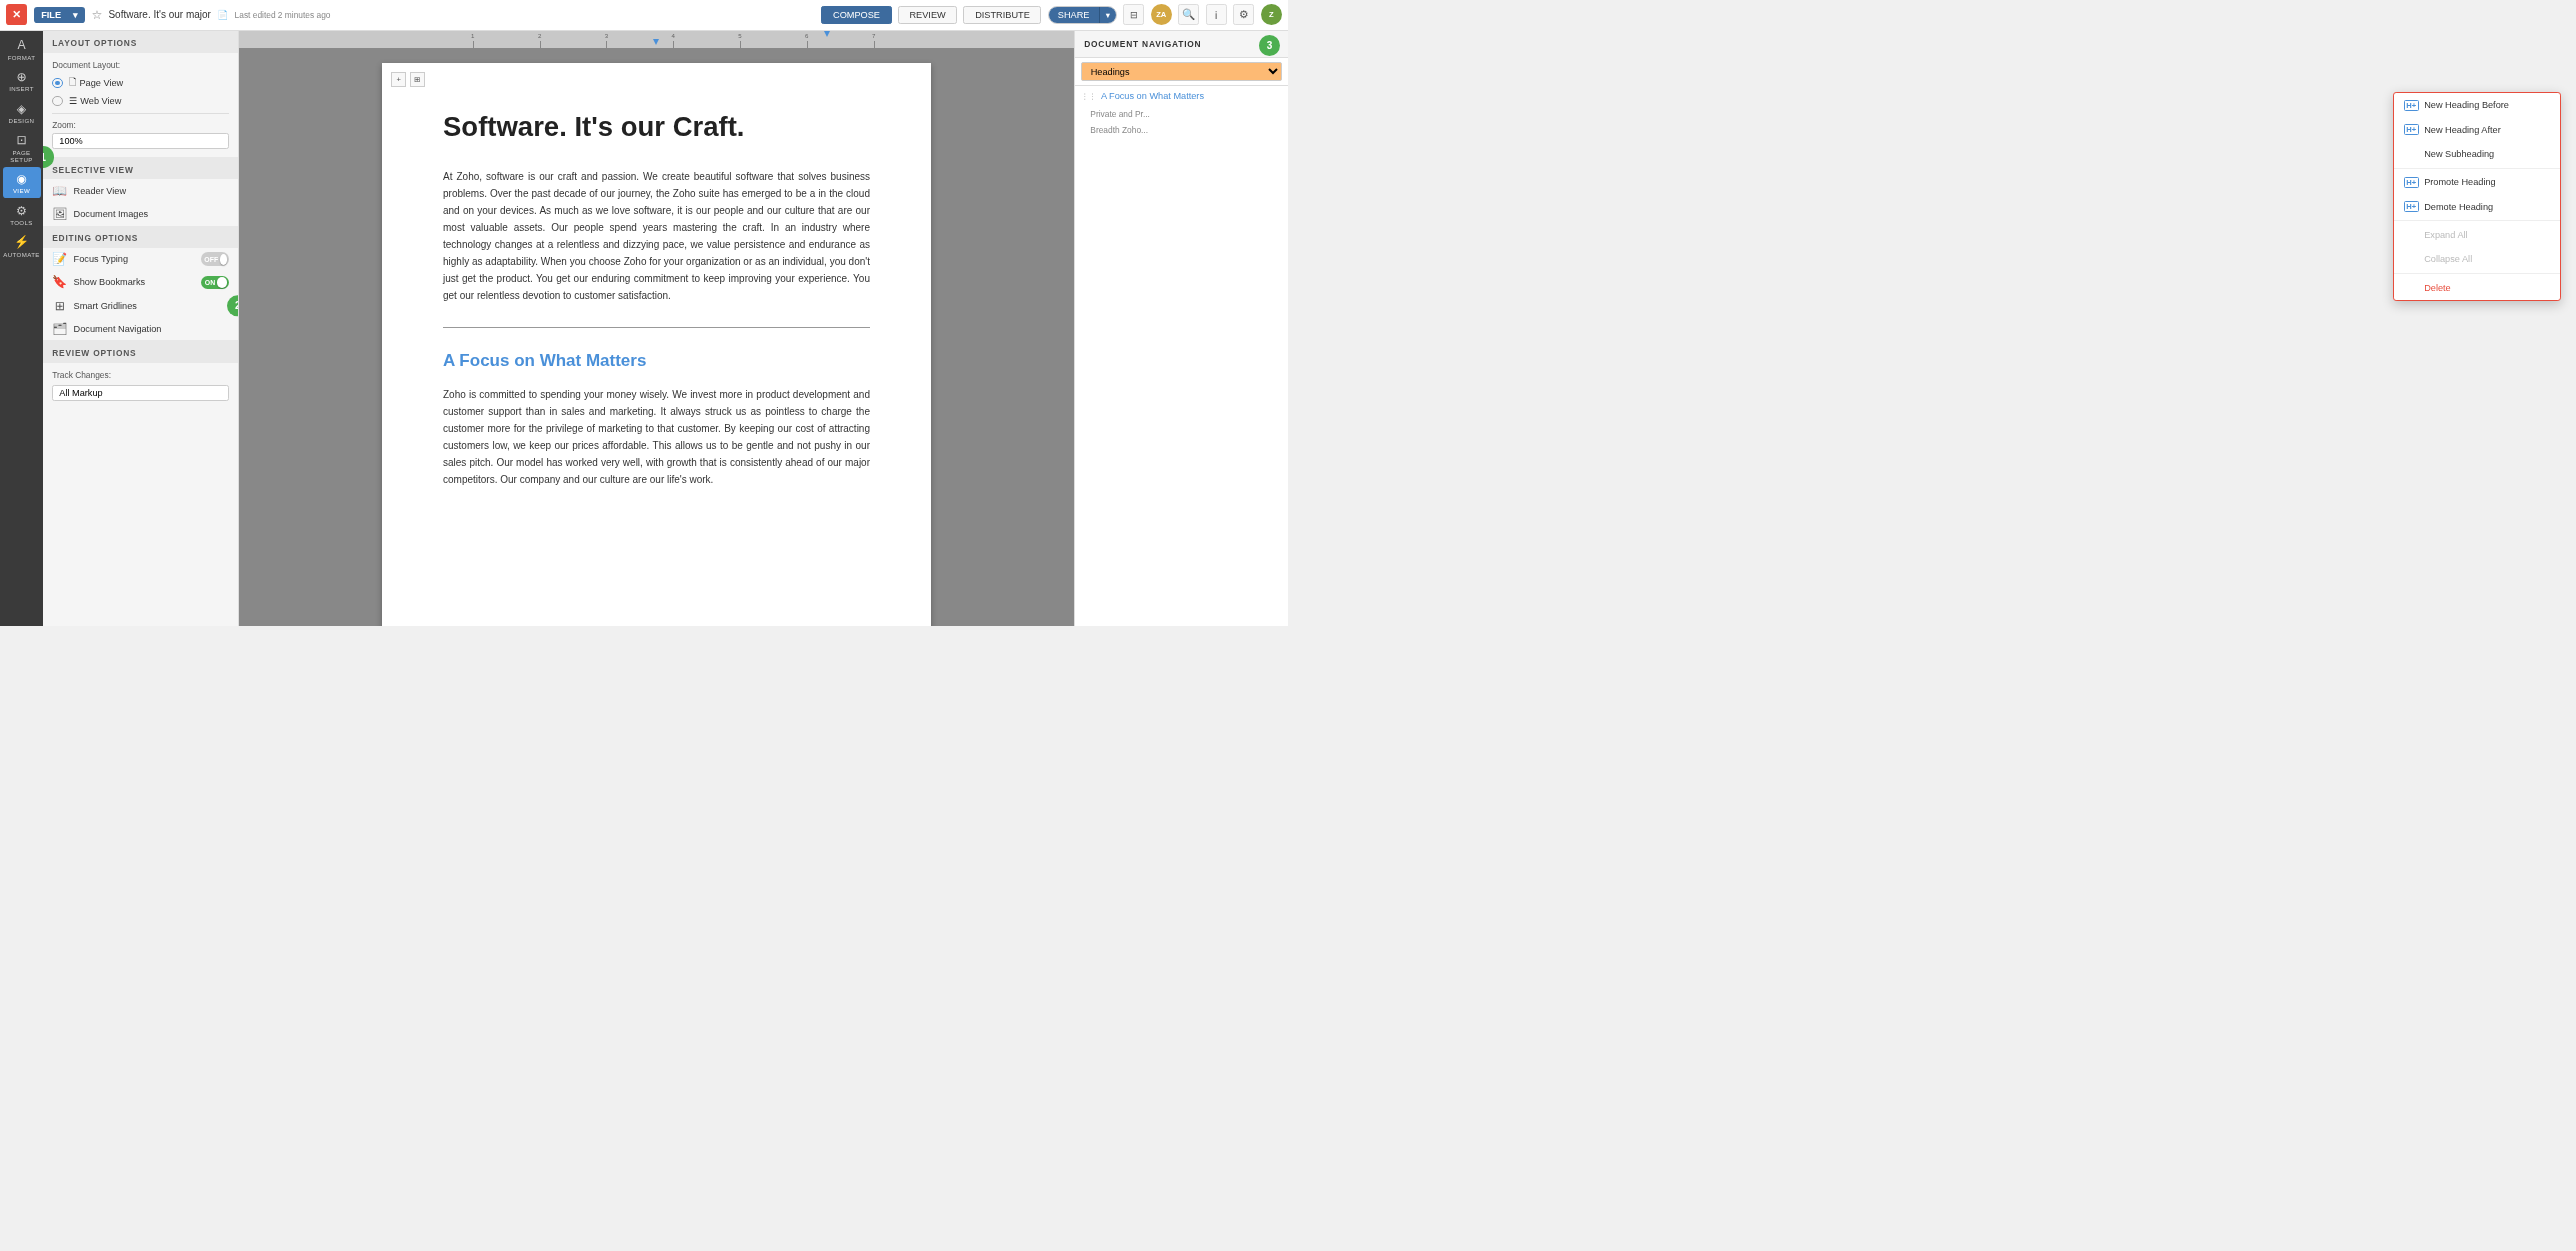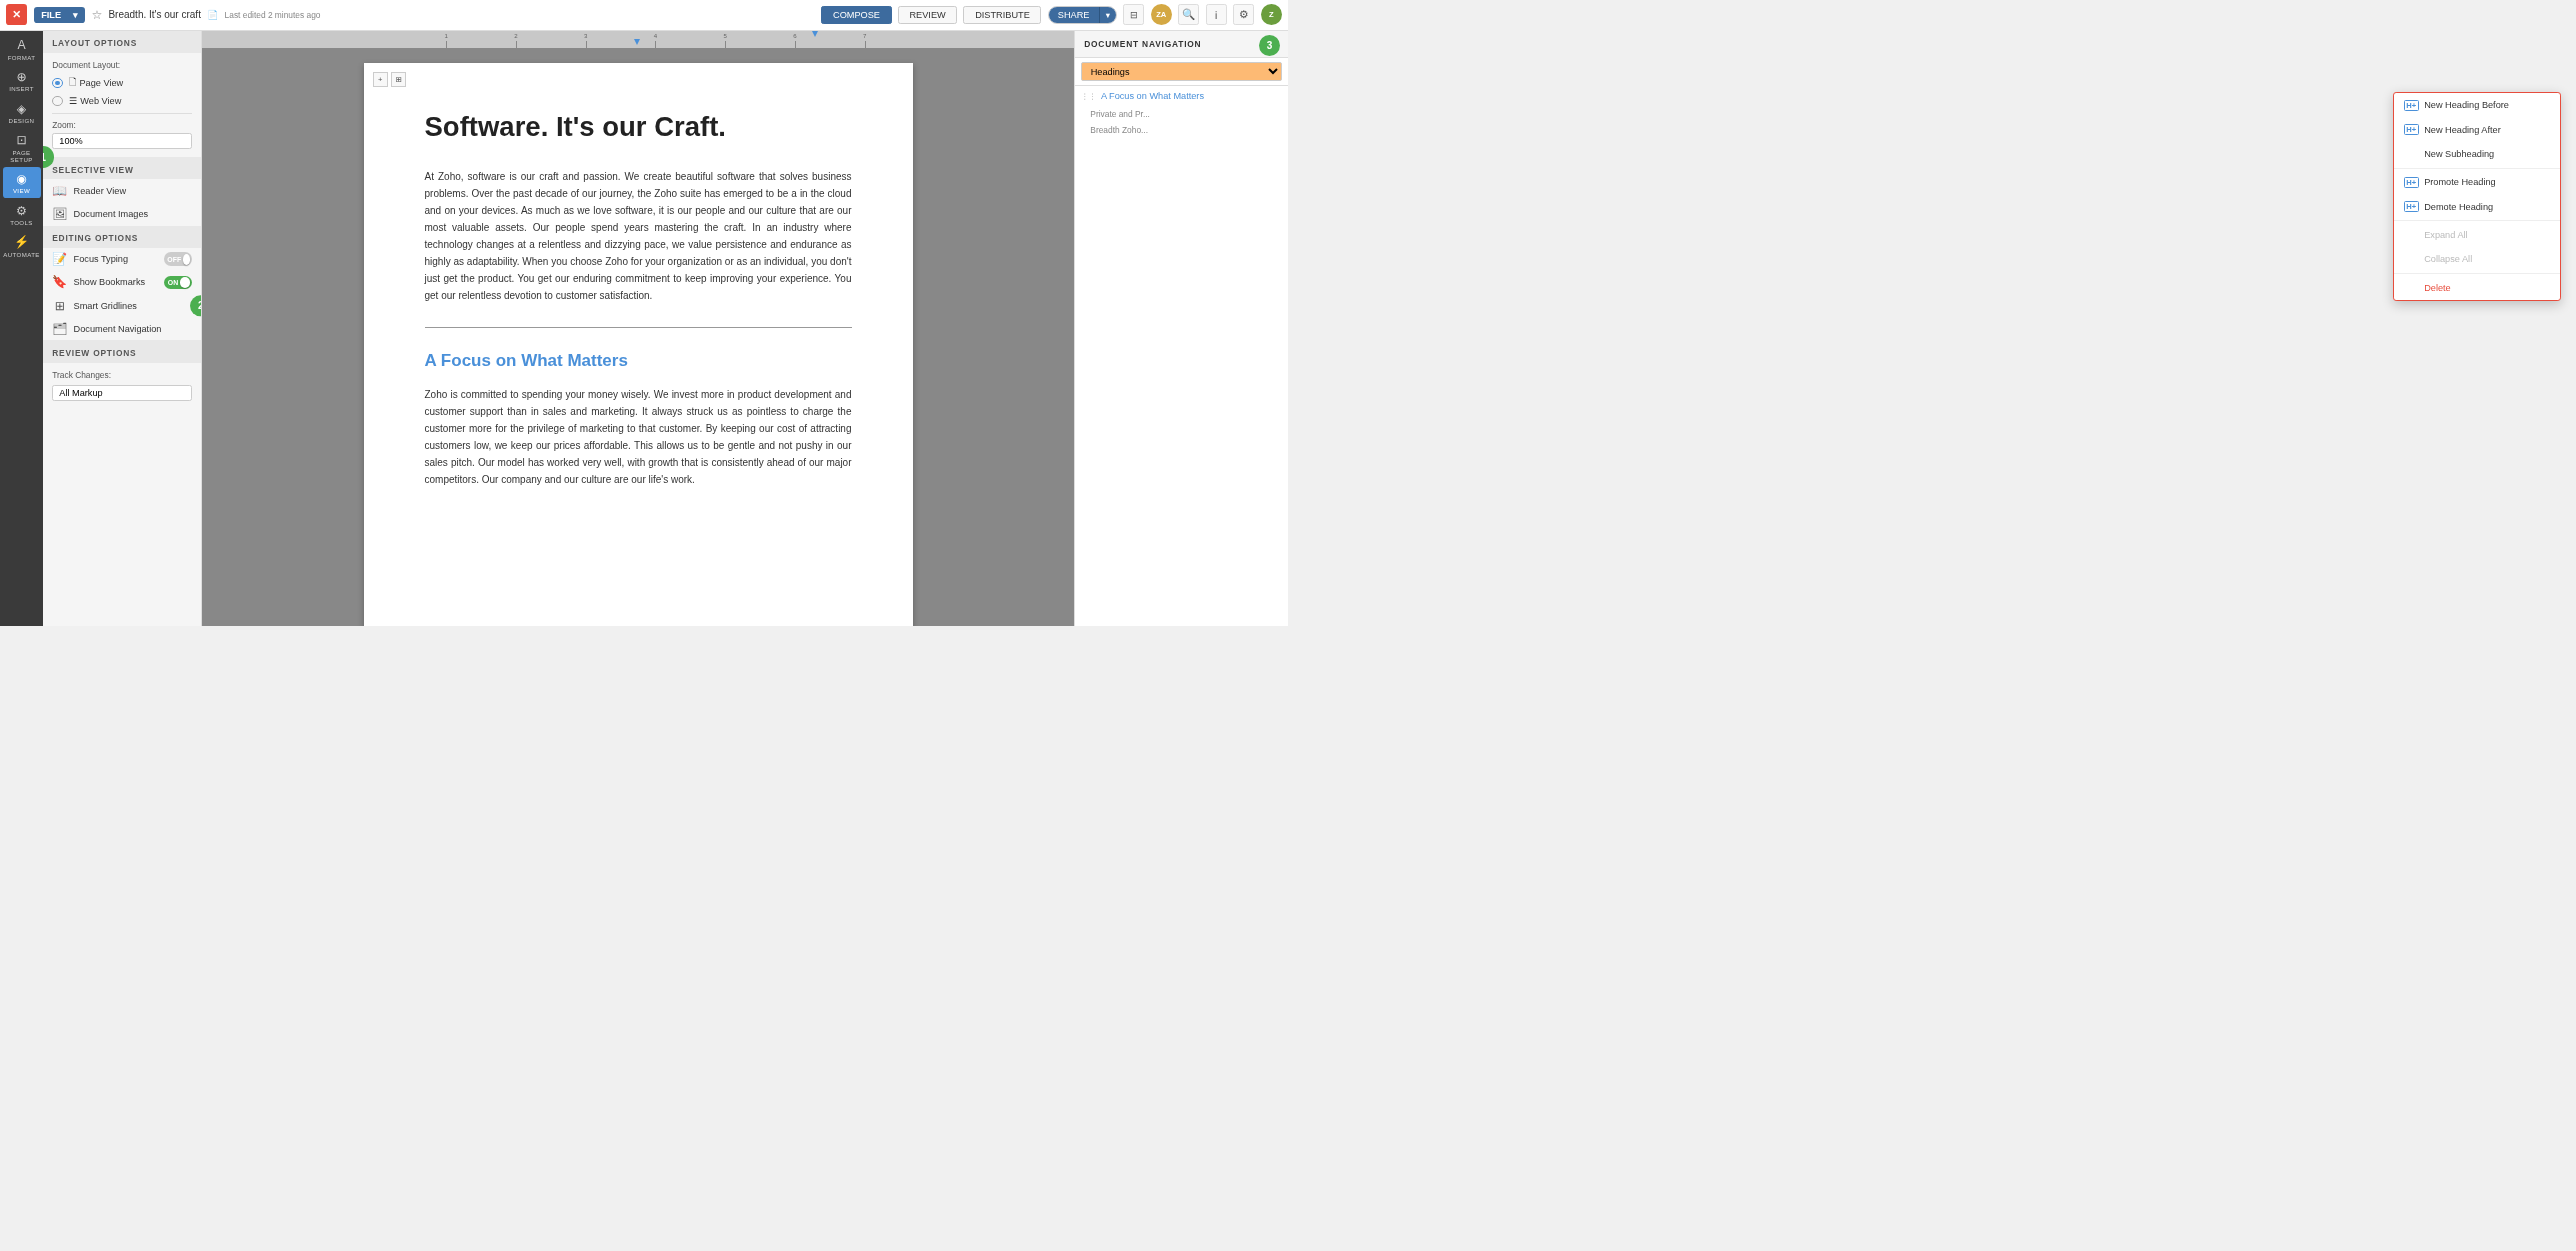--- a/index.html
+++ b/index.html
@@ -114,21 +114,21 @@
       cursor: pointer;
       border-radius: 3.1px;
       color: #ccc;
     }
     .rail-item.active { background: #4a90d9; color: #fff; }
     .rail-item .rail-icon { font-size: 12.2px; margin-bottom: 1.5px; }
     .rail-item .rail-label { font-size: 6.1px; text-align: center; letter-spacing: 0.4px; text-transform: uppercase; }
 
     
     .panel {
-      width: 159px;
+      width: 196px;
       background: #f5f5f5;
       border-right: 0.8px solid #ddd;
       overflow-y: auto;
       flex-shrink: 0;
     }
     .panel-section-title {
       font-size: 8.4px;
       font-weight: bold;
       color: #555;
       letter-spacing: 0.8px;
@@ -351,21 +351,21 @@
 
 <div class="topbar">
   <div class="topbar-close">
     <span>✕</span>
   </div>
   <div class="topbar-file">
     <span>FILE</span>
     <span>▾</span>
   </div>
   <span class="topbar-star">☆</span>
-  <span class="topbar-title">Breadth. It's our craft</span>
+  <span class="topbar-title">Software. It's our major</span>
   <span style="color:#aaa;font-size:9.2px;">📄</span>
   <span class="topbar-saved">Last edited 2 minutes ago</span>
   <div class="topbar-spacer"></div>
   <button class="topbar-btn active">COMPOSE</button>
   <button class="topbar-btn">REVIEW</button>
   <button class="topbar-btn">DISTRIBUTE</button>
   <div class="topbar-share-group">
     <button class="topbar-share-btn">SHARE</button>
     <div class="topbar-share-arrow">▾</div>
   </div>

